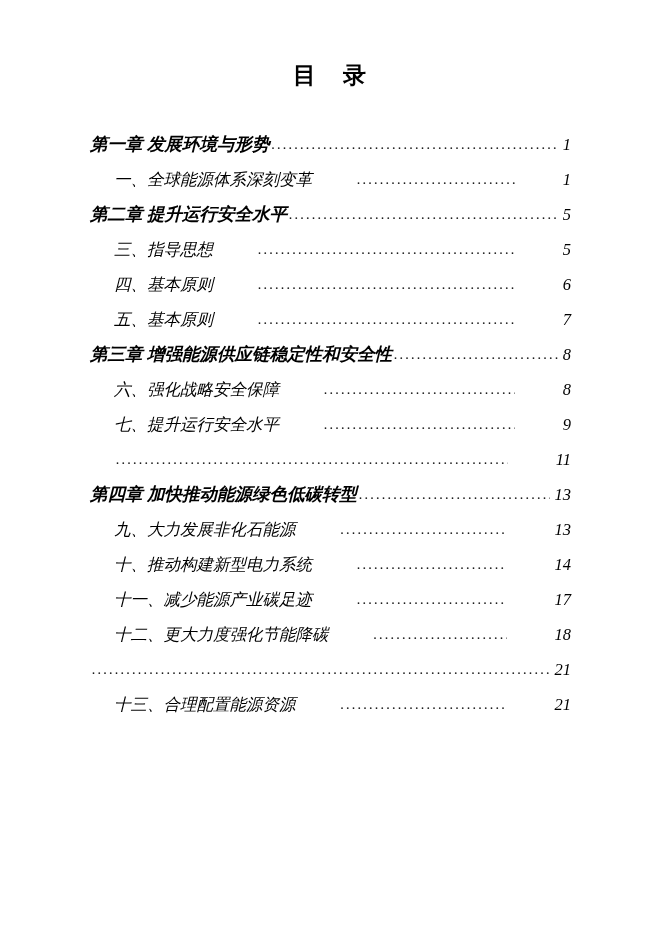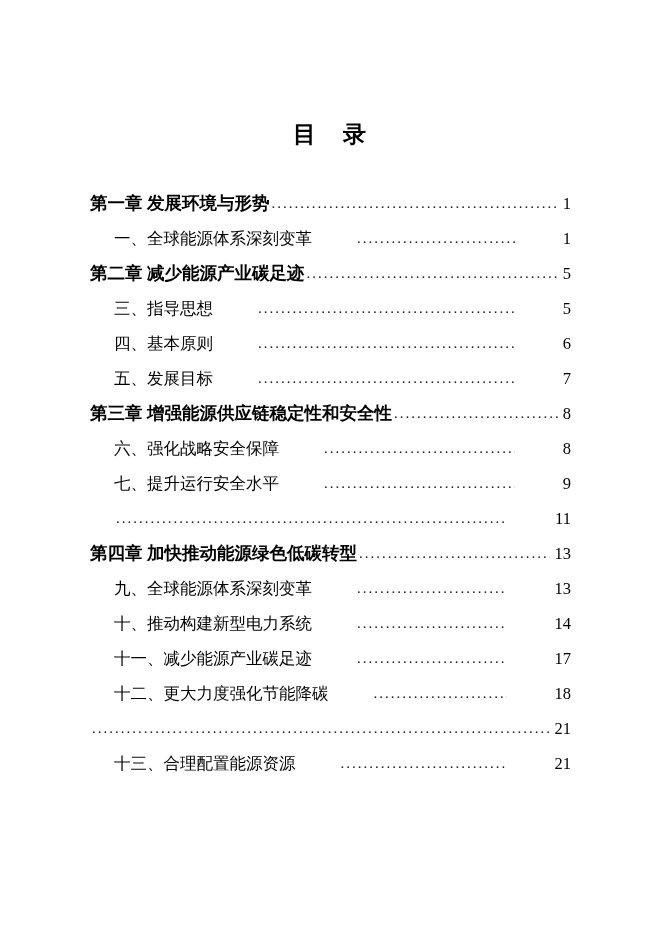--- a/index.html
+++ b/index.html
@@ -15,37 +15,38 @@
     color: #000000;
   }
   .page {
     position: relative;
     width: 661px;
     height: 935px;
     background: #ffffff;
     box-sizing: border-box;
   }
   .doc-title {
-    padding-top: 120px;
+    padding-top: 61px;
     text-align: center;
     font-size: 23px;
     line-height: 30px;
     font-weight: bold;
     letter-spacing: 2px;
     font-family: "Liberation Serif", serif;
   }
   .toc {
     margin: 36px 90px 0 90px;
   }
   .toc-row {
     display: flex;
     align-items: center;
     height: 35px;
     line-height: 35px;
     white-space: nowrap;
+    font-style: italic;
   }
   .toc-row.chapter {
     font-size: 17.5px;
     font-weight: bold;
     font-family: "Liberation Serif", serif;
   }
   .toc-row.section {
     font-size: 16.5px;
     font-weight: normal;
     font-family: "Liberation Sans", sans-serif;
@@ -87,36 +88,36 @@
     <span class="toc-label">第一章 发展环境与形势</span>
     <span class="toc-dots"></span>
     <span class="toc-page">1</span>
   </div>
       <div class="toc-row section">
     <span class="toc-label">一、全球能源体系深刻变革</span>
     <span class="toc-dots"></span>
     <span class="toc-page">1</span>
   </div>
       <div class="toc-row chapter">
-    <span class="toc-label">第二章 减少能源产业碳足迹</span>
+    <span class="toc-label">第二章 提升运行安全水平</span>
     <span class="toc-dots"></span>
     <span class="toc-page">5</span>
   </div>
       <div class="toc-row section">
     <span class="toc-label">三、指导思想</span>
     <span class="toc-dots"></span>
     <span class="toc-page">5</span>
   </div>
       <div class="toc-row section">
     <span class="toc-label">四、基本原则</span>
     <span class="toc-dots"></span>
     <span class="toc-page">6</span>
   </div>
       <div class="toc-row section">
-    <span class="toc-label">五、发展目标</span>
+    <span class="toc-label">五、基本原则</span>
     <span class="toc-dots"></span>
     <span class="toc-page">7</span>
   </div>
       <div class="toc-row chapter">
     <span class="toc-label">第三章 增强能源供应链稳定性和安全性</span>
     <span class="toc-dots"></span>
     <span class="toc-page">8</span>
   </div>
       <div class="toc-row section">
     <span class="toc-label">六、强化战略安全保障</span>
@@ -131,21 +132,21 @@
       <div class="toc-row section">
     <span class="toc-dots"></span>
     <span class="toc-page">11</span>
   </div>
       <div class="toc-row chapter">
     <span class="toc-label">第四章 加快推动能源绿色低碳转型</span>
     <span class="toc-dots"></span>
     <span class="toc-page">13</span>
   </div>
       <div class="toc-row section">
-    <span class="toc-label">九、全球能源体系深刻变革</span>
+    <span class="toc-label">九、大力发展非化石能源</span>
     <span class="toc-dots"></span>
     <span class="toc-page">13</span>
   </div>
       <div class="toc-row section">
     <span class="toc-label">十、推动构建新型电力系统</span>
     <span class="toc-dots"></span>
     <span class="toc-page">14</span>
   </div>
       <div class="toc-row section">
     <span class="toc-label">十一、减少能源产业碳足迹</span>

